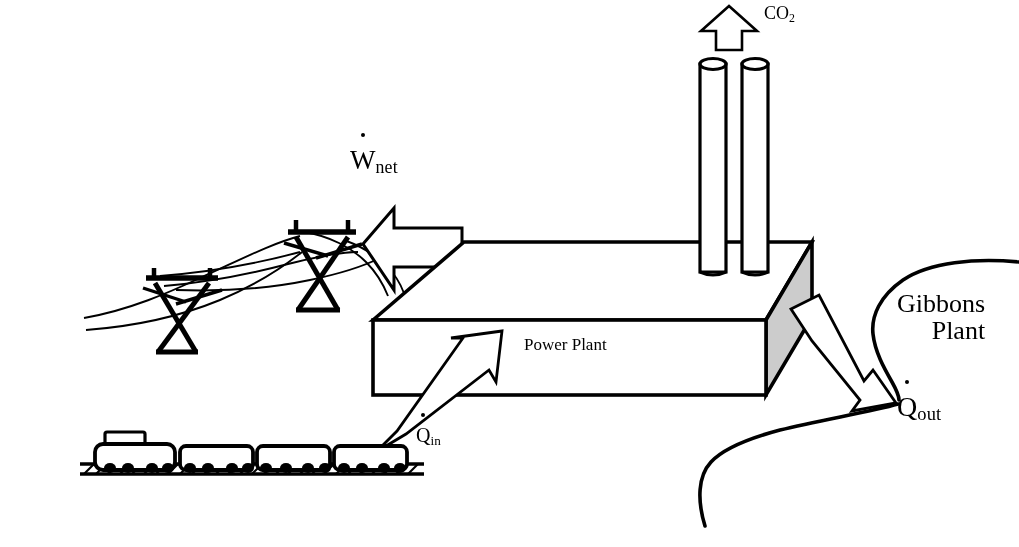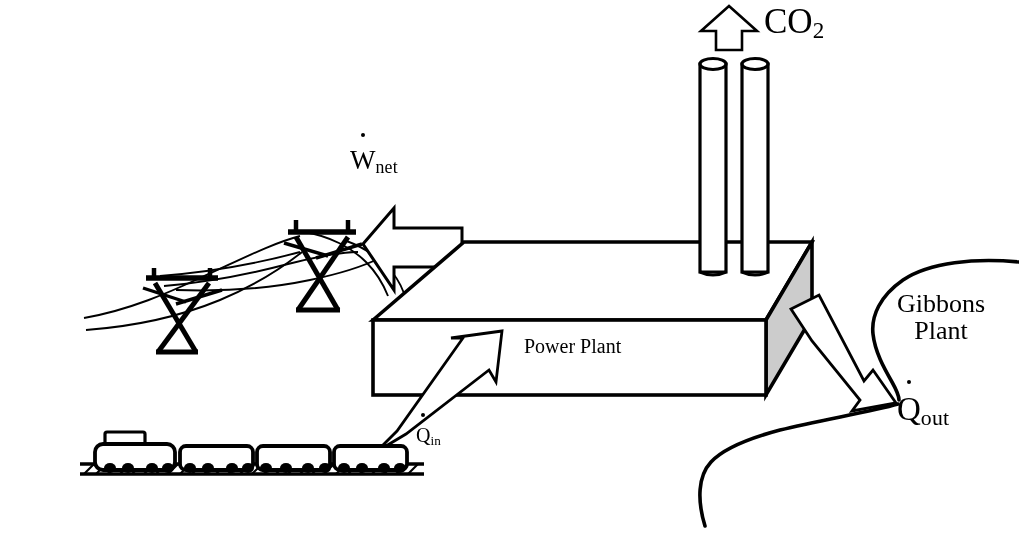--- a/index.html
+++ b/index.html
@@ -43,29 +43,29 @@
   }
   .dotted .dotmark {
     position: absolute;
     left: 50%;
     transform: translateX(-50%);
     width: 4px;
     height: 4px;
     border-radius: 50%;
     background: #000000;
   }
-  #label-co2 { left: 764px; top: 4px; font-size: 35px; }
+  #label-co2 { left: 764px; top: 4px; font-size: 18px; }
   #label-wnet { left: 350px; top: 146px; font-size: 27px; }
   #label-wnet .dotmark { top: -13px; }
   #label-qin { left: 416px; top: 425px; font-size: 20px; }
   #label-qin .dotmark { top: -12px; }
-  #label-qout { left: 897px; top: 392px; font-size: 33px; }
+  #label-qout { left: 897px; top: 392px; font-size: 28px; }
   #label-qout .dotmark { top: -12px; }
-  #label-creek { left: 897px; top: 290px; font-size: 26px; text-align: center; }
-  #label-powerplant { left: 524px; top: 336px; font-size: 20px; }
+  #label-creek { left: 897px; top: 290px; font-size: 26px; text-align: right; }
+  #label-powerplant { left: 524px; top: 336px; font-size: 17px; }
 </style>
 </head>
 <body>
 
 <div id="diagram-root">
 
   <svg id="scene" viewBox="0 0 1019 547">
 
     <g>
       <path d="M 1019 262 C 975 258 930 262 903 280 C 880 296 871 316 873 334 C 875 352 884 368 892 382 C 897 391 899 396 899 400" fill="none" stroke="#000000" stroke-width="3.6" stroke-linecap="round"></path>

